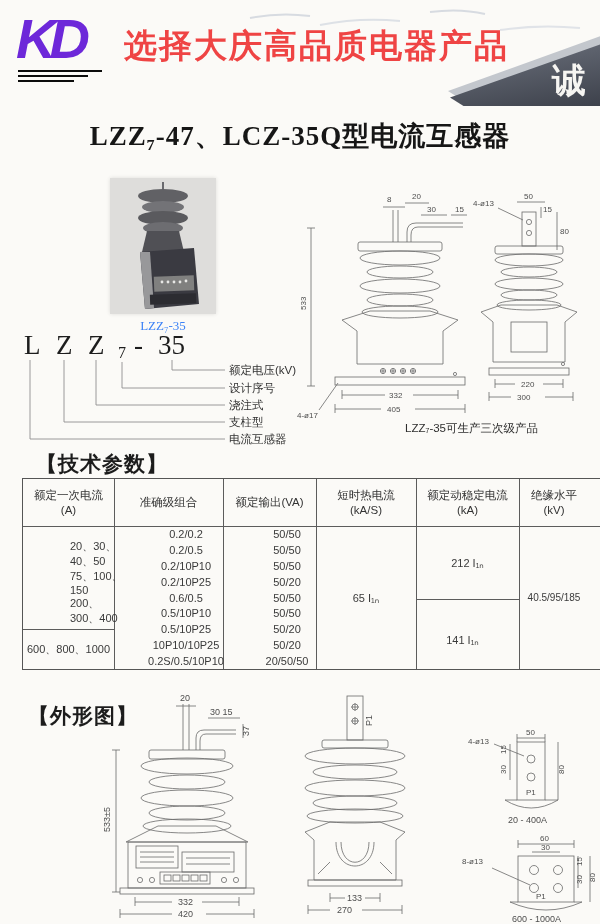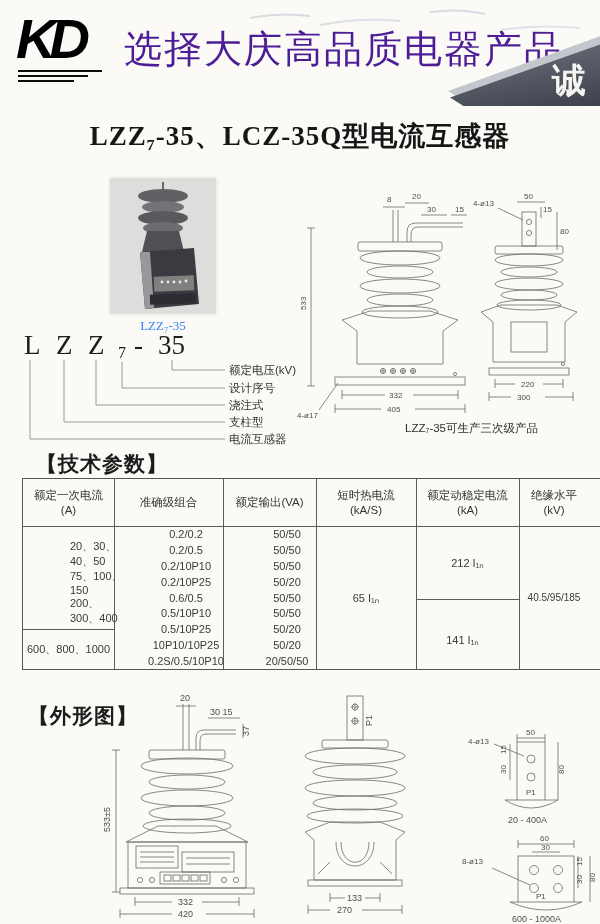--- a/index.html
+++ b/index.html
@@ -1,27 +1,27 @@
 <!DOCTYPE html>
 <html><head>
 <meta charset="utf-8">
 <style>
   html,body{margin:0;padding:0;background:#e8e8e8;}
   .page{position:relative;width:600px;height:924px;background:#fbfaf7;overflow:hidden;
         font-family:"Liberation Sans",sans-serif;color:#2d2d2d;}
   
   .logo{position:absolute;left:16px;top:10px;width:100px;height:80px;}
   .logo-kd{font-family:"Liberation Sans",sans-serif;font-weight:900;font-size:56px;
-           letter-spacing:-7px;color:#000000;line-height:58px;font-style:italic;}
+           letter-spacing:-7px;color:#6d28d9;line-height:58px;font-style:italic;}
   .logo-lines{position:absolute;left:2px;top:60px;width:84px;}
   .logo-lines div{height:2px;background:#0c0c0c;margin-bottom:3px;}
   .logo-lines div:nth-child(2){width:70px;}
   .logo-lines div:nth-child(3){width:56px;}
-  .slogan{position:absolute;left:124px;top:24px;font-size:38px;font-weight:400;
-          color:#4c1d95;letter-spacing:2px;white-space:nowrap;}
+  .slogan{position:absolute;left:124px;top:24px;font-size:33px;font-weight:700;
+          color:#ef4444;letter-spacing:2px;white-space:nowrap;}
   .ribbon-back{position:absolute;right:0;top:32px;width:152px;height:72px;
           background:#c3c7cd;clip-path:polygon(0% 82%,100% 6%,100% 94%,9% 94%);}
   .ribbon{position:absolute;right:0;top:36px;width:150px;height:70px;
           background:linear-gradient(170deg,#8d929c 0%,#5d626d 40%,#3d414b 100%);
           clip-path:polygon(0% 88%,100% 12%,100% 100%,9% 100%);}
   .ribbon-char{position:absolute;right:14px;bottom:2px;font-size:34px;font-weight:900;
           color:#f6f5f2;font-family:"Liberation Serif",serif;}
   .wm{position:absolute;left:0;top:0;pointer-events:none;}
   
   .doc-title{position:absolute;left:0;top:118px;width:600px;text-align:center;
@@ -75,21 +75,21 @@
     <path d="M320,25 q40,-8 80,-4" stroke="#dde1e6" stroke-width="2" fill="none"></path>
     <path d="M430,12 q30,-4 55,2" stroke="#d7dbe1" stroke-width="2" fill="none"></path>
     <path d="M500,30 q40,-6 80,-2" stroke="#e0e3e8" stroke-width="2" fill="none"></path>
   </svg>
 
   <div class="ribbon-back"></div>
   <div class="ribbon">
     <div class="ribbon-char">诚</div>
   </div>
 
-  <div class="doc-title">LZZ₇-35、LCZ-35Q型电流互感器</div>
+  <div class="doc-title">LZZ₇-47、LCZ-35Q型电流互感器</div>
 
   <div class="photo">
     <svg width="106" height="136" viewBox="0 0 106 136">
       <rect x="0" y="0" width="106" height="136" fill="#dedddb"></rect>
       <line x1="53" y1="4" x2="53" y2="12" stroke="#6a6a6e" stroke-width="2"></line>
       <ellipse cx="53" cy="18" rx="25" ry="7" fill="#616165"></ellipse>
       <ellipse cx="53" cy="29" rx="21" ry="6" fill="#737377"></ellipse>
       <ellipse cx="53" cy="40" rx="25" ry="7" fill="#5a5a5e"></ellipse>
       <ellipse cx="53" cy="50" rx="20" ry="6" fill="#6d6d71"></ellipse>
       <polygon points="37,53 69,53 74,74 32,74" fill="#505055"></polygon>

